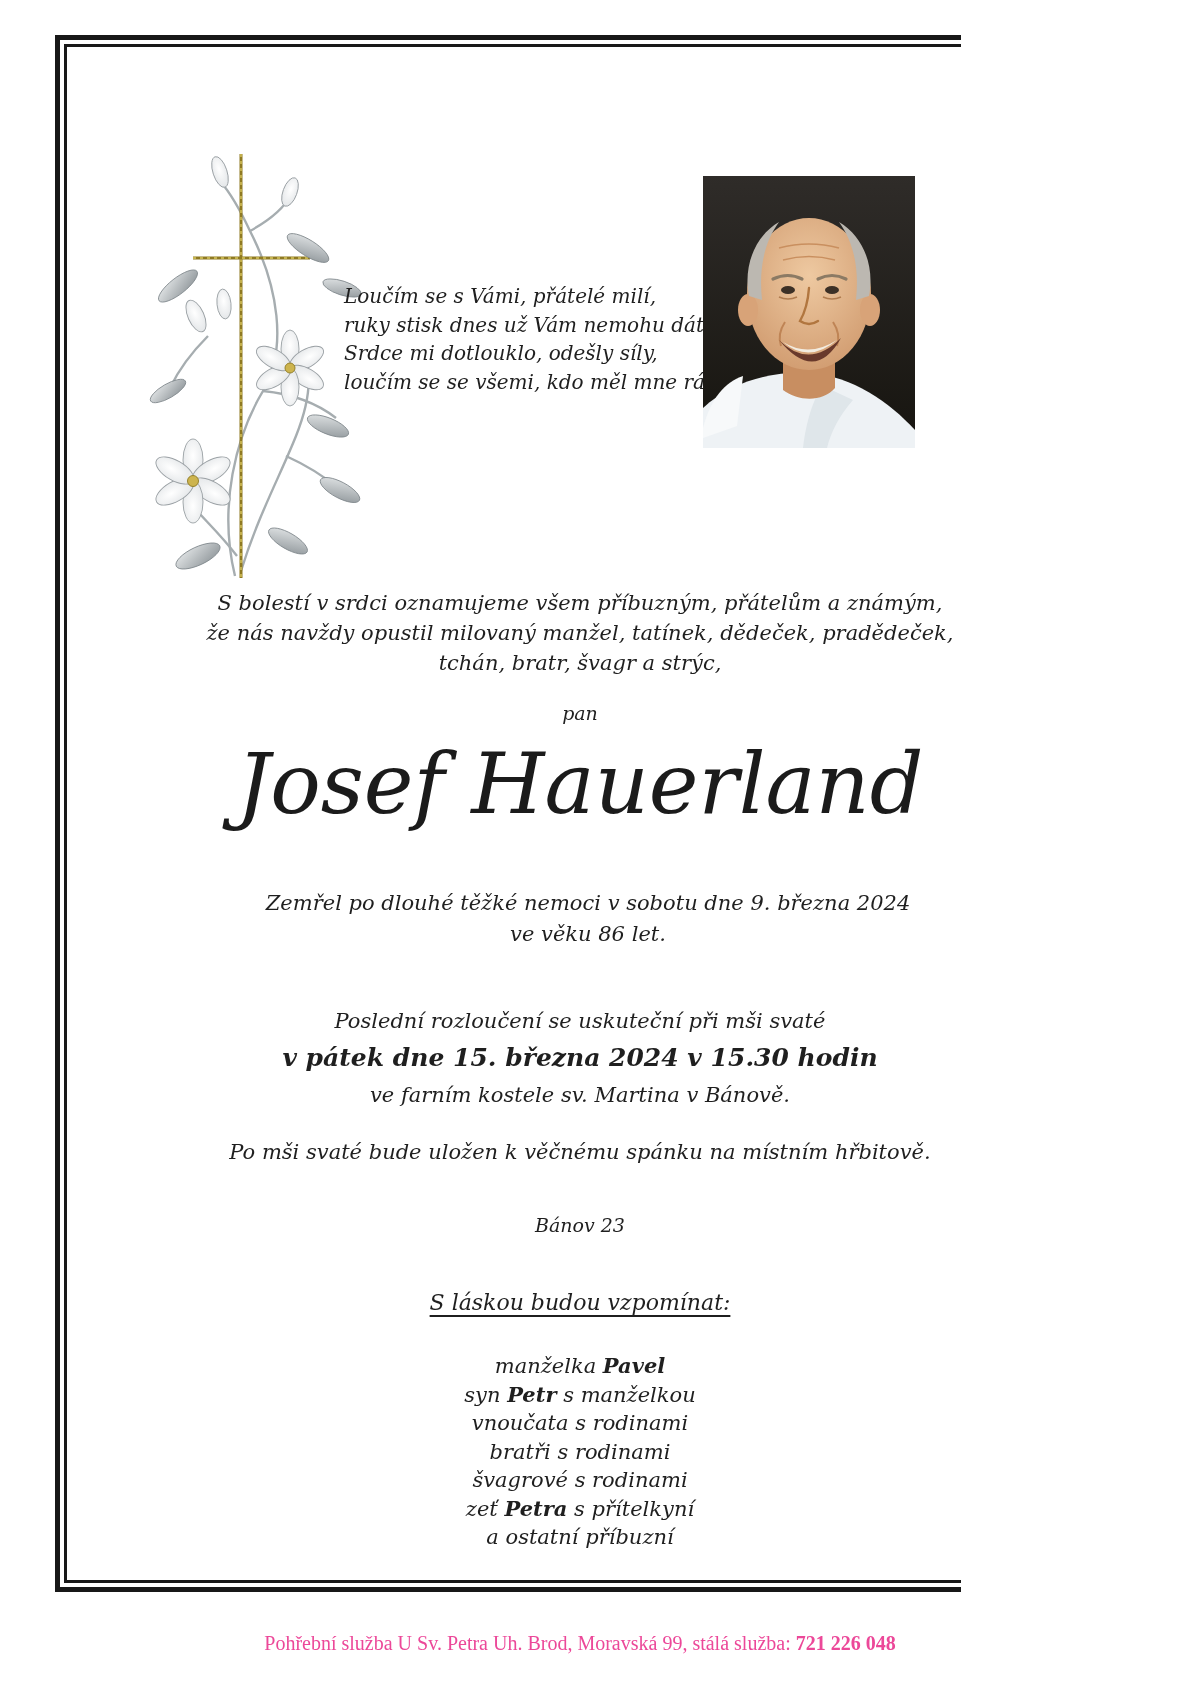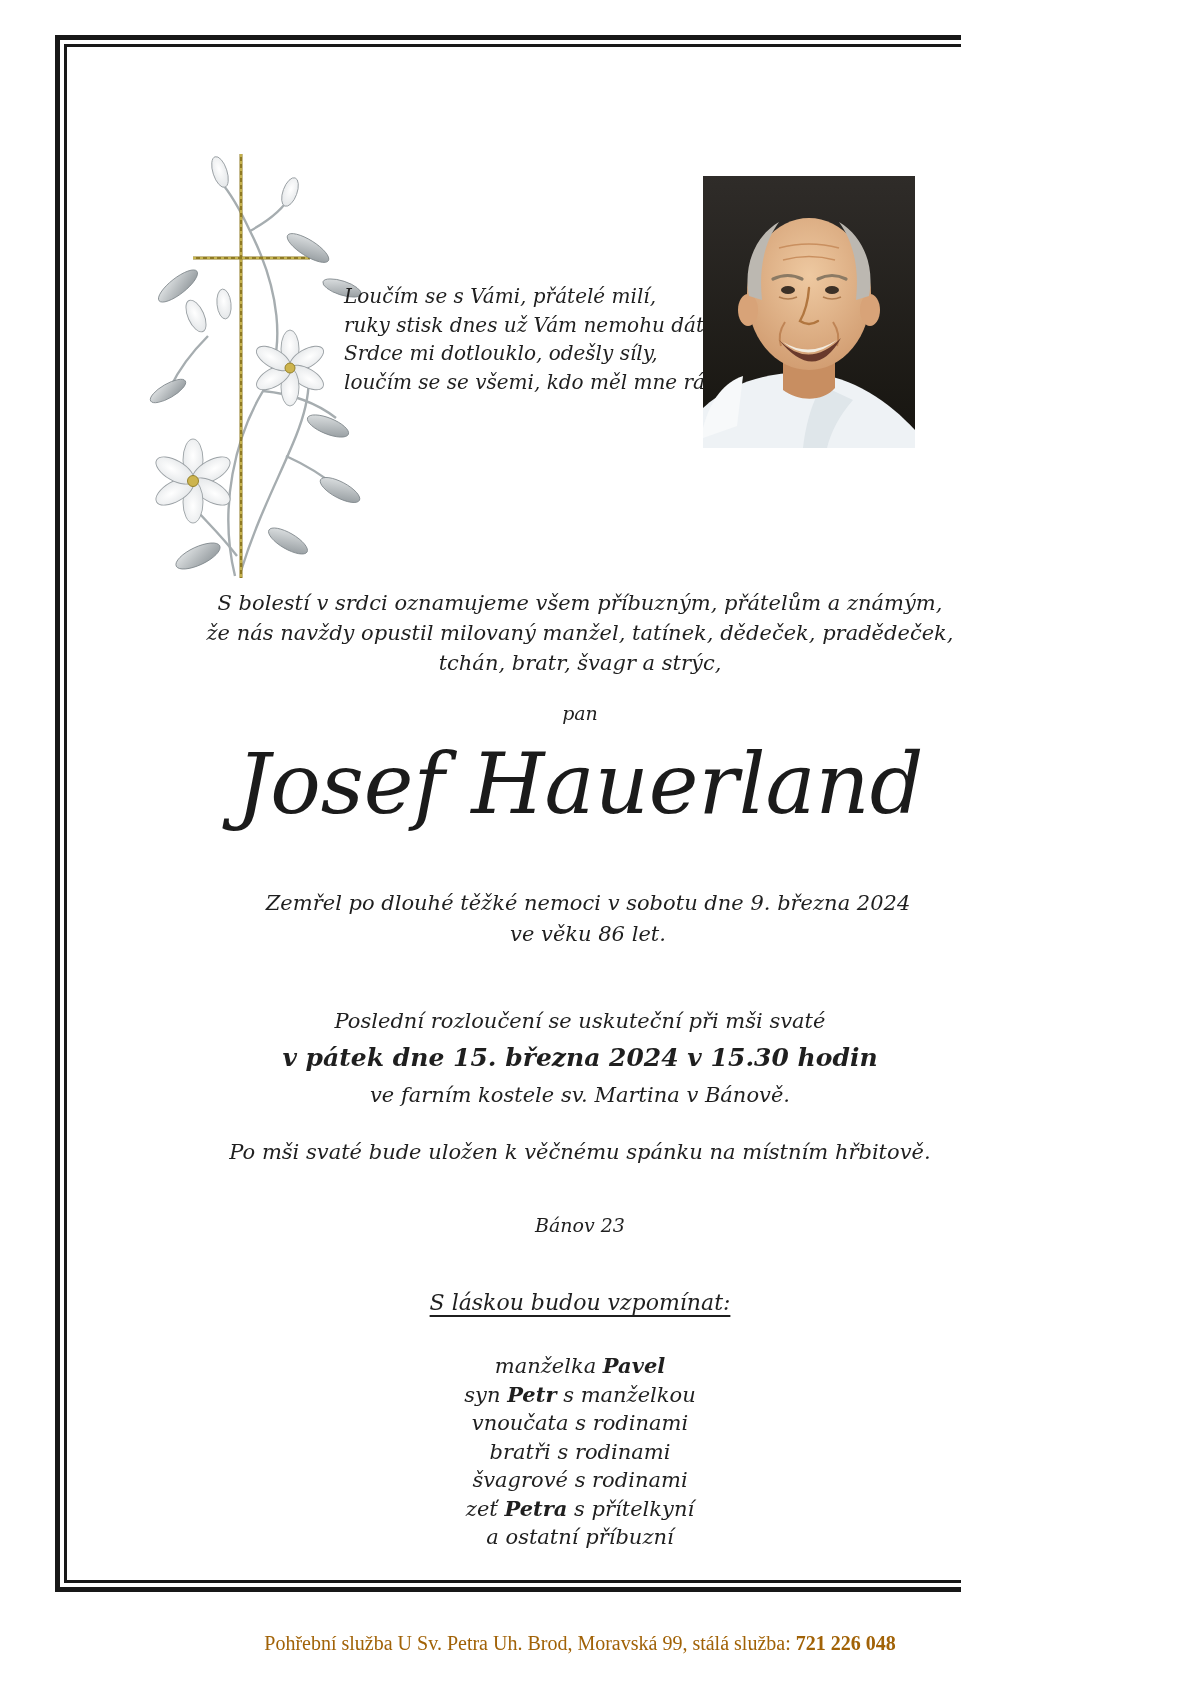--- a/index.html
+++ b/index.html
@@ -42,21 +42,21 @@
   .burial{top:1140px;font-style:italic;font-size:21px;}
   .address{top:1214px;font-style:italic;font-size:19px;}
   .mourners-heading{
     top:1290px;font-style:italic;font-size:22px;
     text-decoration:underline;text-underline-offset:5px;
   }
   .mourners{top:1352px;font-style:italic;font-size:21px;line-height:28.5px;}
   .mourners b, .deceased b{font-weight:bold;}
   .footer{
     top:1632px;font-family:"Liberation Serif", serif;
-    font-size:20px;color:#a16207;
+    font-size:20px;color:#ec4899;
   }
   .footer b{font-weight:bold;}
   .copyright{
     position:absolute;left:1122px;top:1652px;
     font-family:"Liberation Sans", sans-serif;
     font-size:10px;letter-spacing:1px;color:#8d8d8f;font-weight:bold;
   }
 </style>
 </head>
 <body>

